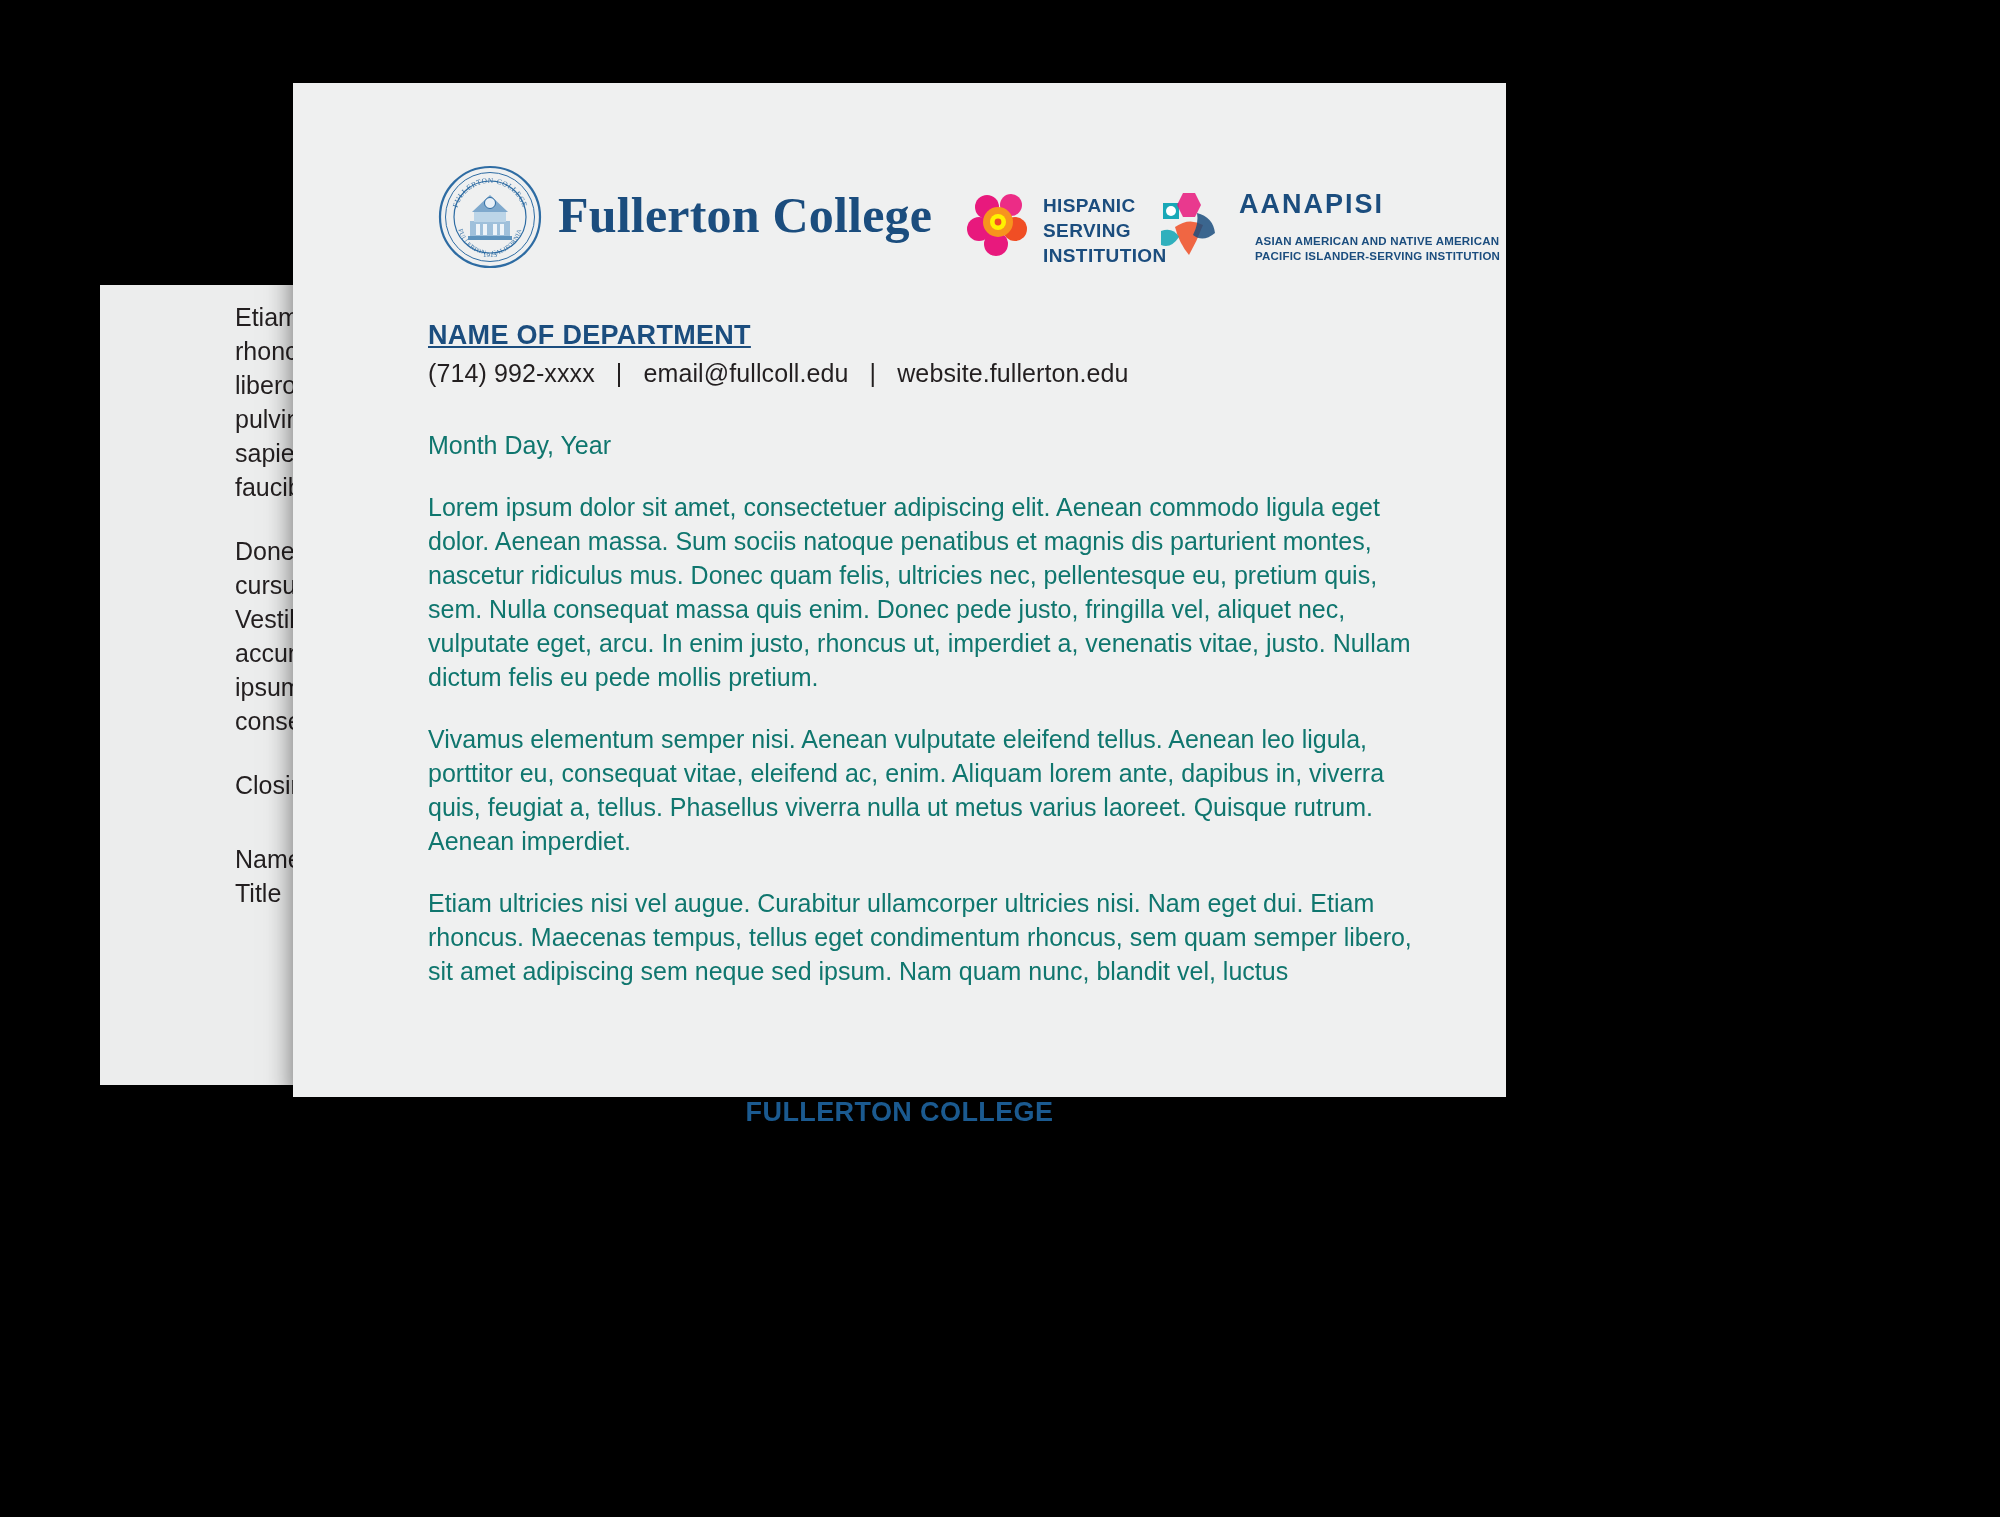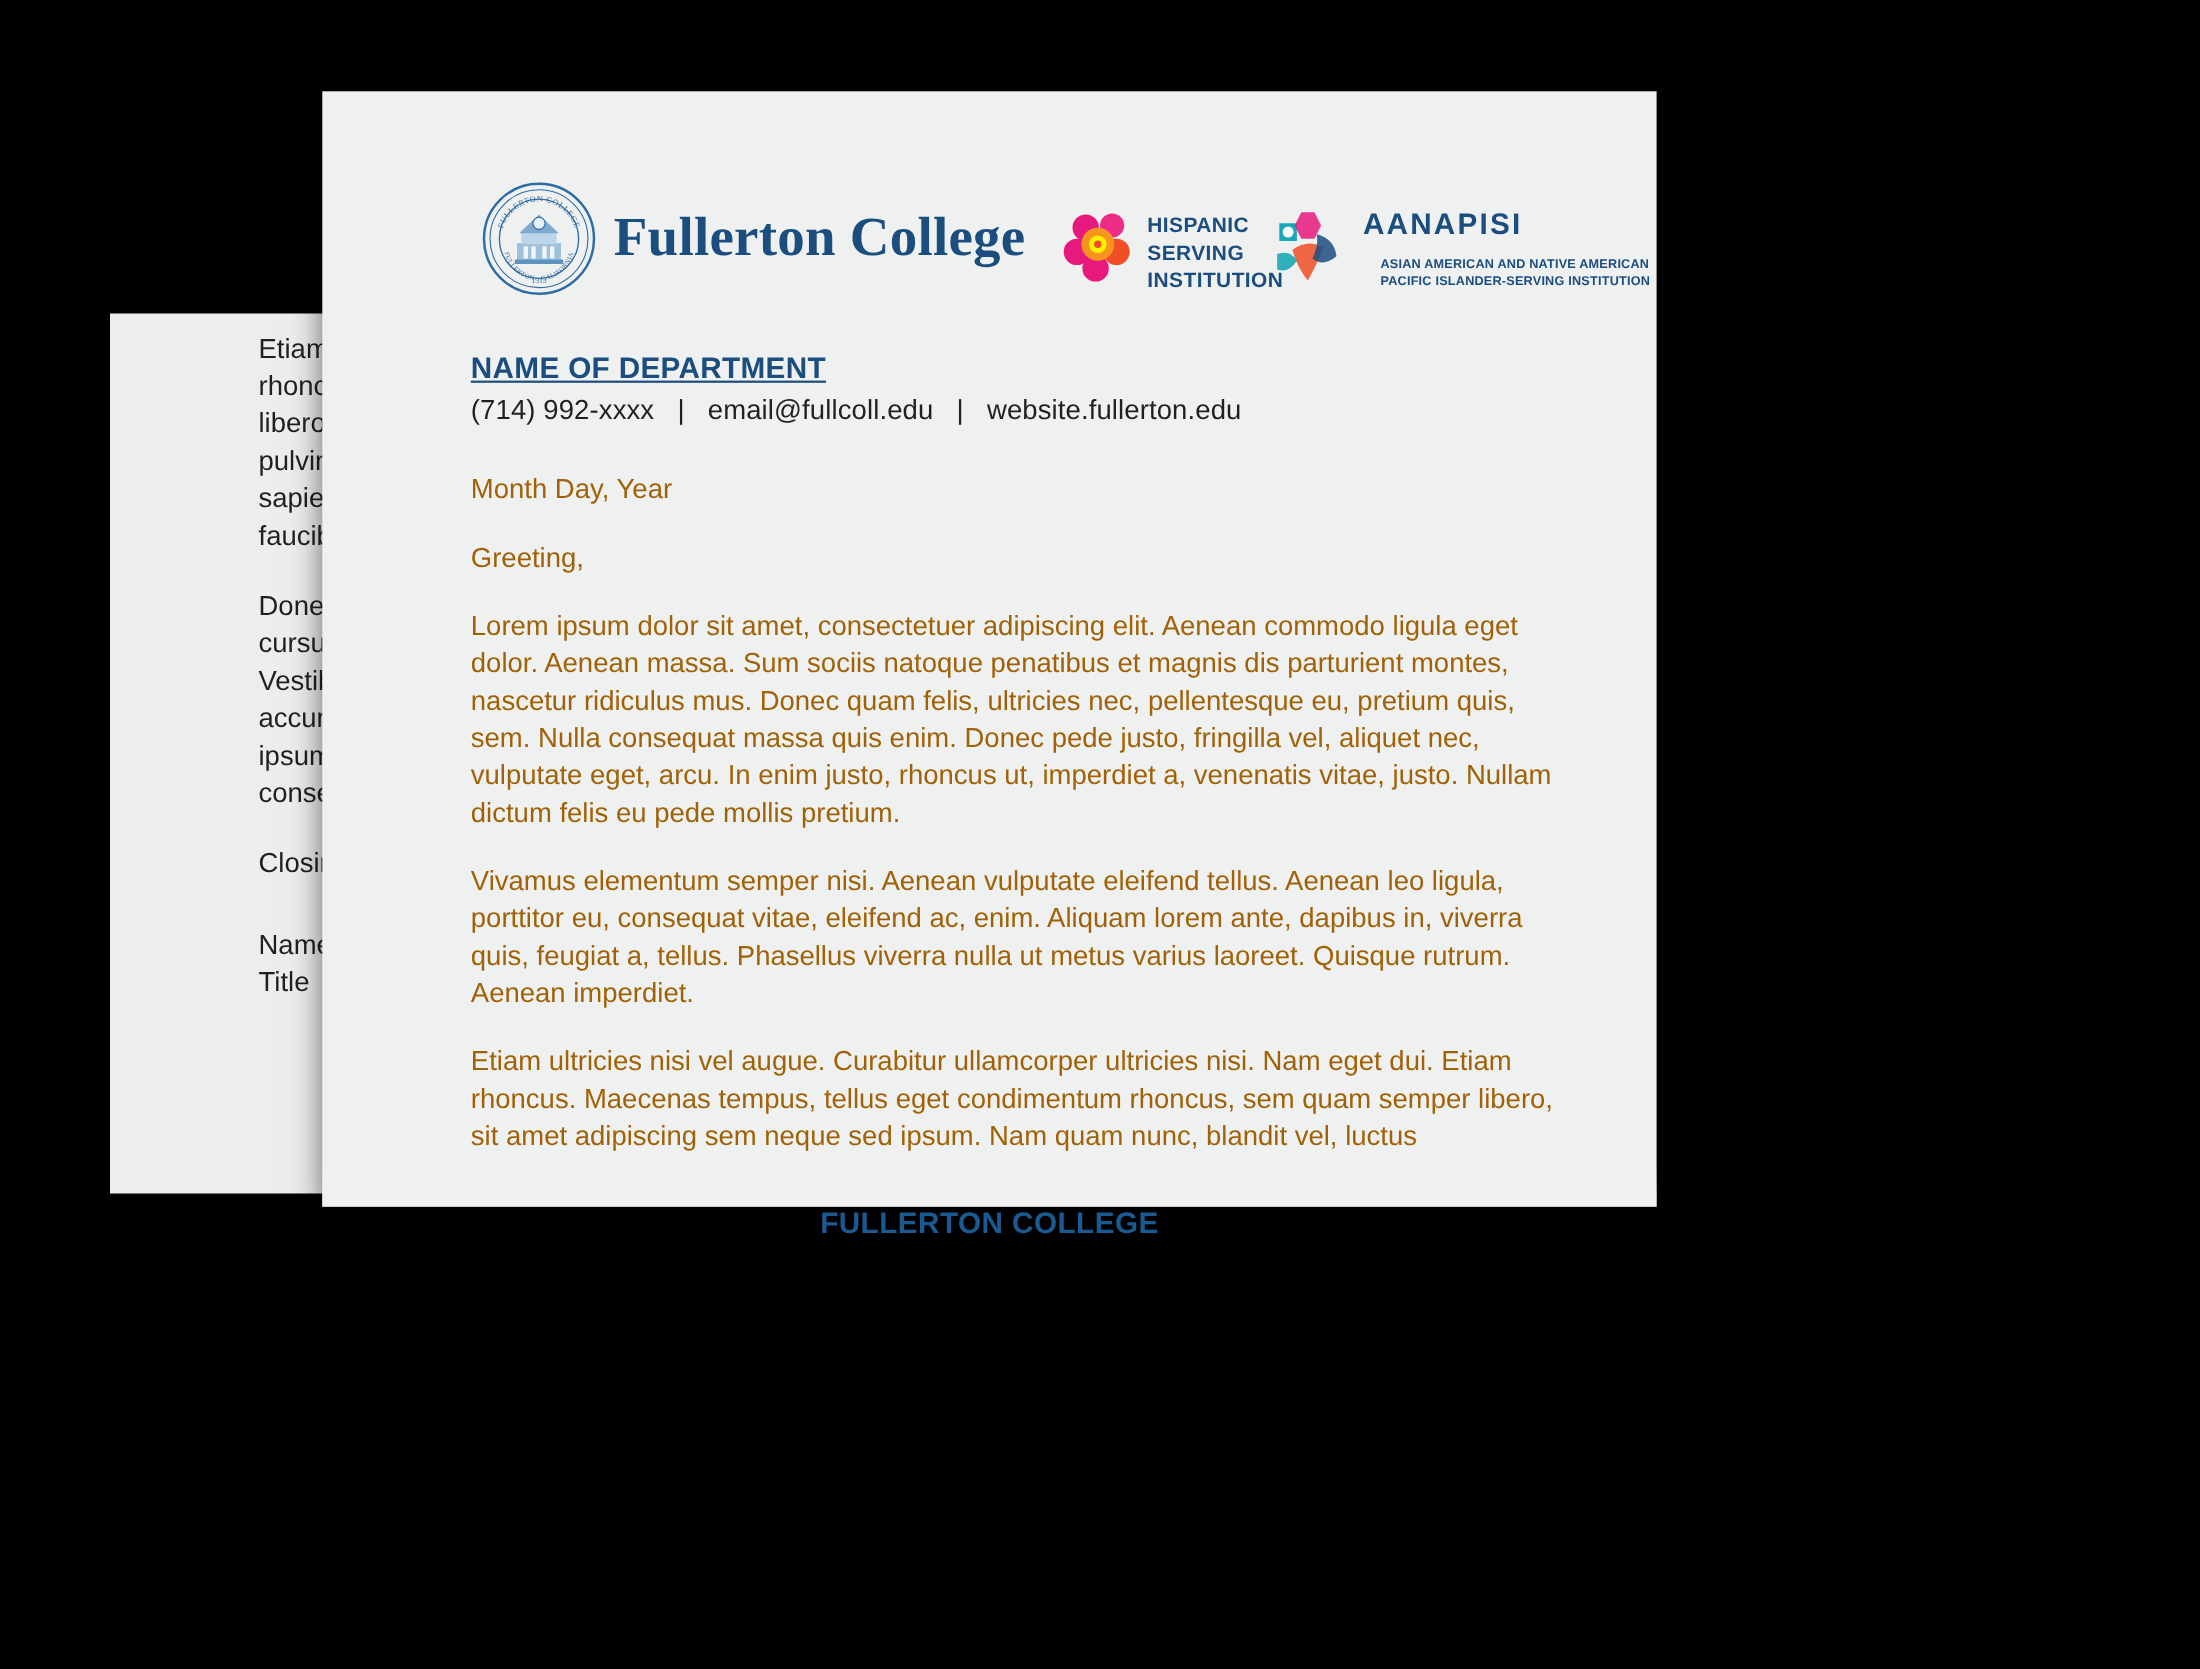--- a/index.html
+++ b/index.html
@@ -166,21 +166,21 @@
     white-space: nowrap;
   }
   .dept-contact .sep { padding: 0 14px; }
 
   
   .letter {
     position: absolute;
     left: 135px;
     top: 345px;
     width: 1000px;
-    color: #a16207;
+    color: #0f766e;
     font-size: 25px;
     line-height: 1.36;
   }
   .letter p { margin: 0 0 28px 0; }
   .letter .date { margin-bottom: 28px; }
 
   
   .footer {
     position: absolute;
     left: 293px;
@@ -306,21 +306,20 @@
         <span>(714) 992-xxxx</span>
         <span class="sep">|</span>
         <span>email@fullcoll.edu</span>
         <span class="sep">|</span>
         <span>website.fullerton.edu</span>
       </div>
     </div>
 
     <div class="letter">
       <p class="date">Month Day, Year</p>
-      <p>Greeting,</p>
       <p>Lorem ipsum dolor sit amet, consectetuer adipiscing elit. Aenean commodo ligula eget dolor. Aenean massa. Sum sociis natoque penatibus et magnis dis parturient montes, nascetur ridiculus mus. Donec quam felis, ultricies nec, pellentesque eu, pretium quis, sem. Nulla consequat massa quis enim. Donec pede justo, fringilla vel, aliquet nec, vulputate eget, arcu. In enim justo, rhoncus ut, imperdiet a, venenatis vitae, justo. Nullam dictum felis eu pede mollis pretium.</p>
       <p>Vivamus elementum semper nisi. Aenean vulputate eleifend tellus. Aenean leo ligula, porttitor eu, consequat vitae, eleifend ac, enim. Aliquam lorem ante, dapibus in, viverra quis, feugiat a, tellus. Phasellus viverra nulla ut metus varius laoreet. Quisque rutrum. Aenean imperdiet.</p>
       <p>Etiam ultricies nisi vel augue. Curabitur ullamcorper ultricies nisi. Nam eget dui. Etiam rhoncus. Maecenas tempus, tellus eget condimentum rhoncus, sem quam semper libero, sit amet adipiscing sem neque sed ipsum. Nam quam nunc, blandit vel, luctus</p>
     </div>
 
     <div class="fade-bottom"></div>
   </div>
 
   <div class="footer">
     <div class="f-title">FULLERTON COLLEGE</div>

